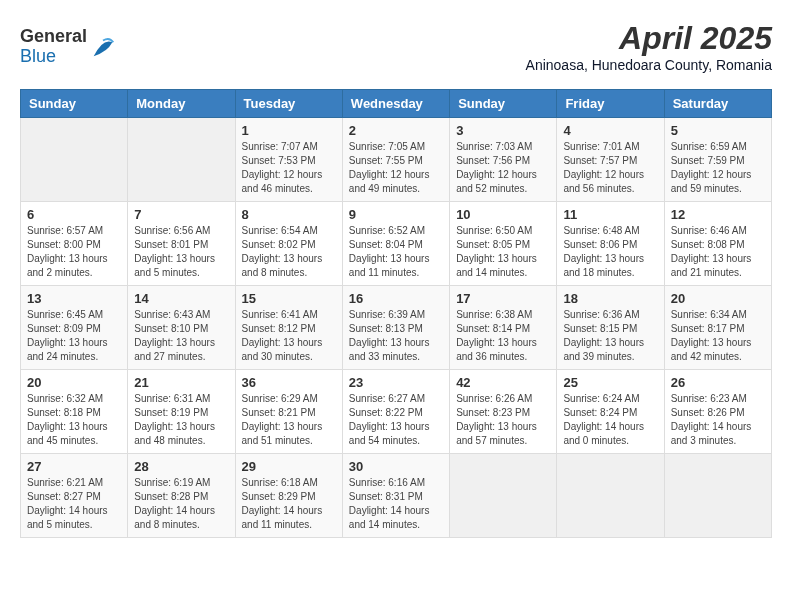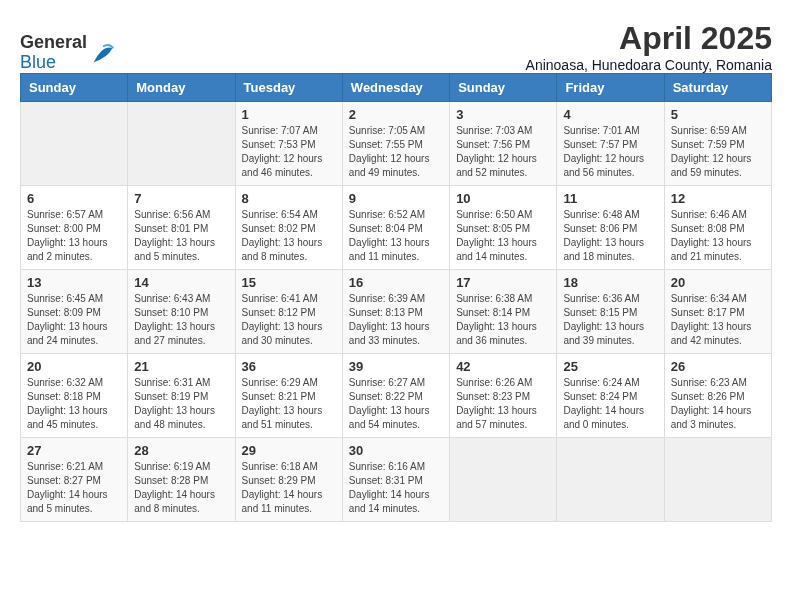--- a/index.html
+++ b/index.html
@@ -6,21 +6,22 @@
     body {
       font-family: Arial, sans-serif;
       background: #fff;
       width: 792px;
       min-height: 612px;
       padding: 20px;
     }
     .header {
       display: flex;
       justify-content: space-between;
-      align-items: flex-end;
+      align-items: center;
+      margin-bottom: 16px;
     }
     .logo {
       display: flex;
       align-items: center;
     }
     .logo-text {
       display: flex;
       flex-direction: column;
       line-height: 1.1;
     }
@@ -39,20 +40,21 @@
       height: 28px;
       margin-left: 2px;
     }
     .title-block {
       text-align: right;
     }
     .month-title {
       font-size: 32px;
       font-weight: bold;
       color: #333;
+      font-style: italic;
     }
     .subtitle {
       font-size: 14px;
       color: #0f172a;
     }
     .calendar {
       width: 100%;
       border-collapse: collapse;
       border: 1px solid #0f766e;
     }
@@ -220,21 +222,21 @@
         </td>
         <td>
           <span class="day-number">21</span>
           <div class="day-info">Sunrise: 6:31 AM<br>Sunset: 8:19 PM<br>Daylight: 13 hours and 48 minutes.</div>
         </td>
         <td>
           <span class="day-number">36</span>
           <div class="day-info">Sunrise: 6:29 AM<br>Sunset: 8:21 PM<br>Daylight: 13 hours and 51 minutes.</div>
         </td>
         <td>
-          <span class="day-number">39</span>
+          <span class="day-number">23</span>
           <div class="day-info">Sunrise: 6:27 AM<br>Sunset: 8:22 PM<br>Daylight: 13 hours and 54 minutes.</div>
         </td>
         <td>
           <span class="day-number">42</span>
           <div class="day-info">Sunrise: 6:26 AM<br>Sunset: 8:23 PM<br>Daylight: 13 hours and 57 minutes.</div>
         </td>
         <td>
           <span class="day-number">25</span>
           <div class="day-info">Sunrise: 6:24 AM<br>Sunset: 8:24 PM<br>Daylight: 14 hours and 0 minutes.</div>
         </td>

